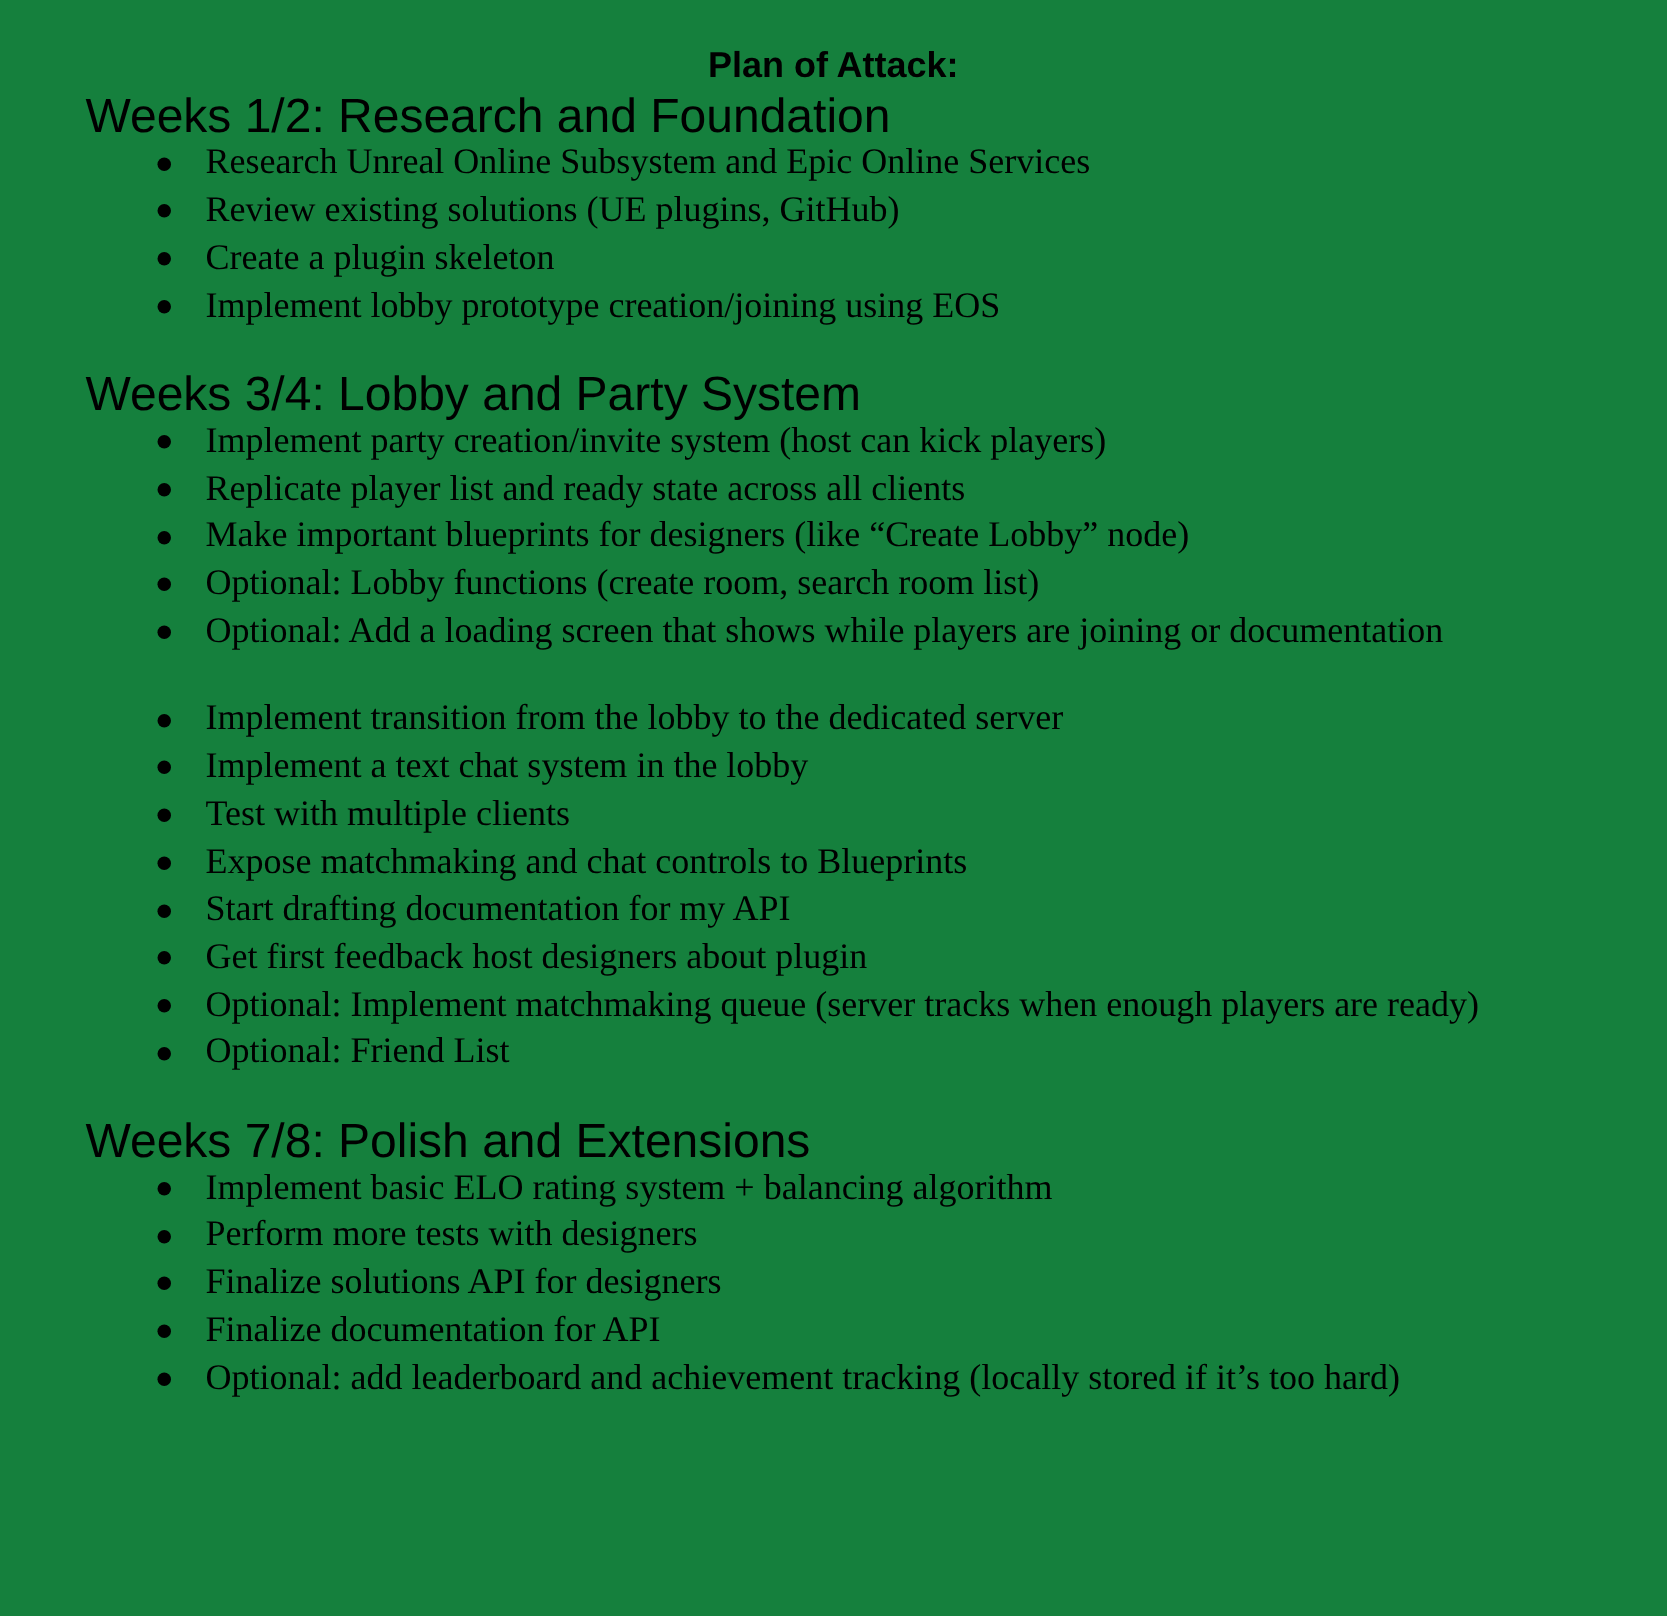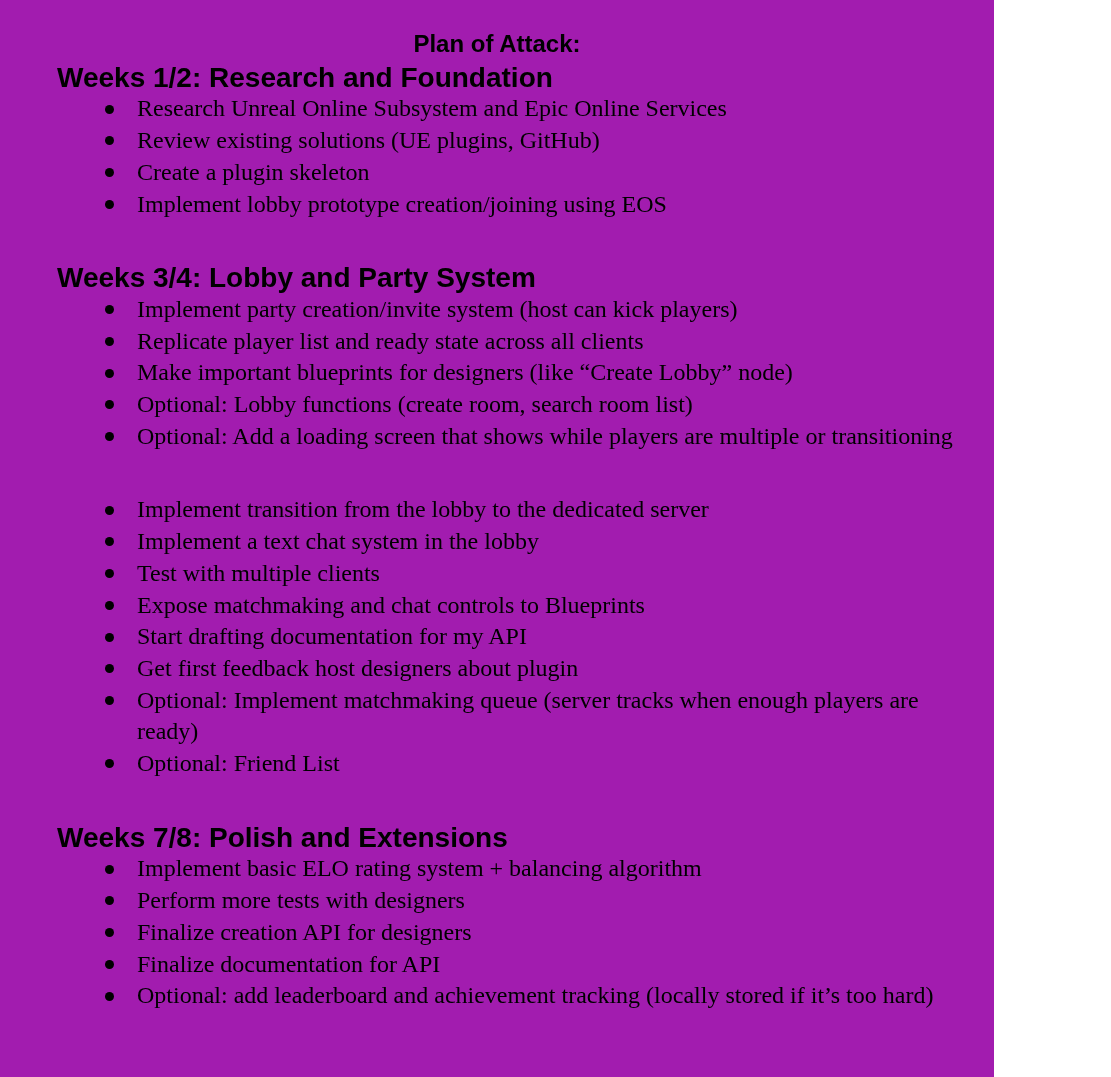--- a/index.html
+++ b/index.html
@@ -11,39 +11,39 @@
     width: 1111px;
     height: 1077px;
     overflow: hidden;
     color: #000000;
     font-family: "Liberation Sans", sans-serif;
     font-size: 24px;
     line-height: 31.7px;
   }
   .page {
     box-sizing: border-box;
-    width: 994px;
+    width: 1111px;
     height: 1077px;
     padding: 28px 40px 0 57px;
-    background: #a21caf;
+    background: #15803d;
   }
   .doc-title {
     font-size: 24px;
     font-weight: bold;
     line-height: 31.7px;
     text-align: center;
     margin: 0 -40px 2px -57px; 
     padding: 0;
   }
   .doc-section + .doc-section {
-    margin-top: 42px; 
+    margin-top: 27px; 
   }
   .section-heading {
-    font-size: 28px;
-    font-weight: bold;
+    font-size: 32px;
+    font-weight: normal;
     line-height: 31.7px;
     margin: 0;
     padding: 0;
   }
   ul.bullet-list {
     list-style: none;
     margin: 0;
     padding: 0;
     font-family: Liberation Serif, serif;
   }
@@ -86,21 +86,21 @@
     <h2 class="section-heading">Weeks 3/4: Lobby and Party System</h2>
     <ul class="bullet-list">
   <li class="bullet-item">Implement party creation/invite system (host can kick players)</li>
 
   <li class="bullet-item">Replicate player list and ready state across all clients</li>
 
   <li class="bullet-item">Make important blueprints for designers (like “Create Lobby” node)</li>
 
   <li class="bullet-item">Optional: Lobby functions (create room, search room list)</li>
 
-  <li class="bullet-item">Optional: Add a loading screen that shows while players are multiple or transitioning</li>
+  <li class="bullet-item">Optional: Add a loading screen that shows while players are joining or documentation</li>
 </ul>
   </section>
 
   <section class="doc-section">
     <ul class="bullet-list">
   <li class="bullet-item">Implement transition from the lobby to the dedicated server</li>
 
   <li class="bullet-item">Implement a text chat system in the lobby</li>
 
 
@@ -118,21 +118,21 @@
 </ul>
   </section>
 
   <section class="doc-section">
     <h2 class="section-heading">Weeks 7/8: Polish and Extensions</h2>
     <ul class="bullet-list">
   <li class="bullet-item">Implement basic ELO rating system + balancing algorithm</li>
 
   <li class="bullet-item">Perform more tests with designers</li>
 
-  <li class="bullet-item">Finalize creation API for designers</li>
+  <li class="bullet-item">Finalize solutions API for designers</li>
 
   <li class="bullet-item">Finalize documentation for API</li>
 
   <li class="bullet-item">Optional: add leaderboard and achievement tracking (locally stored if it’s too hard)</li>
 </ul>
   </section>
 </div>
 </div>
 
 </body></html>

